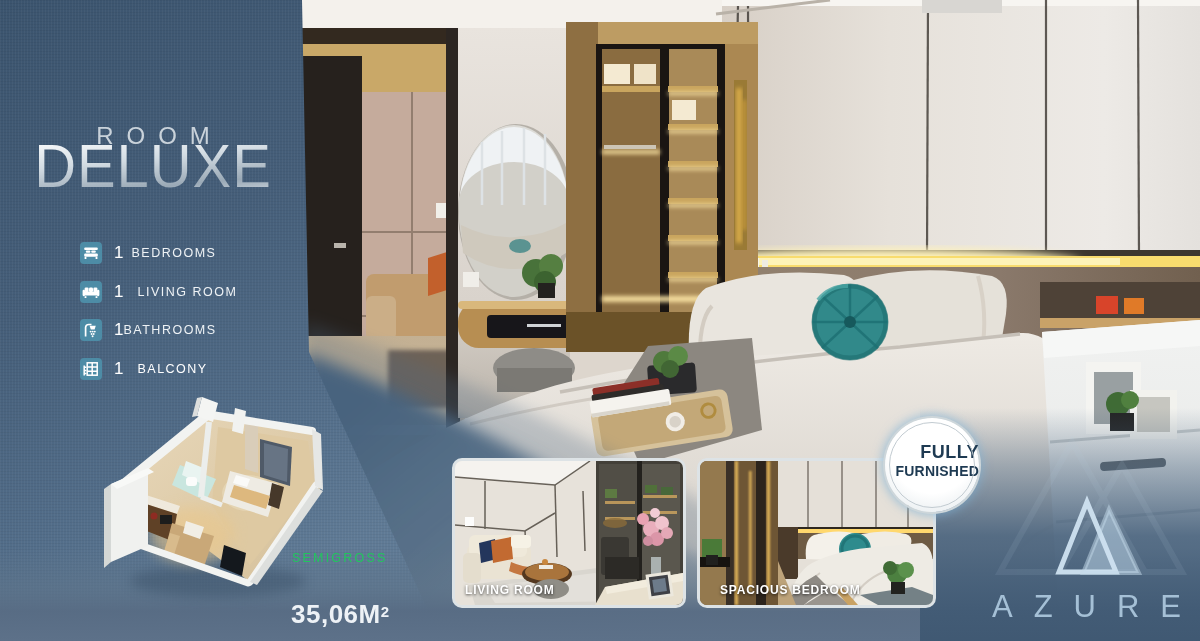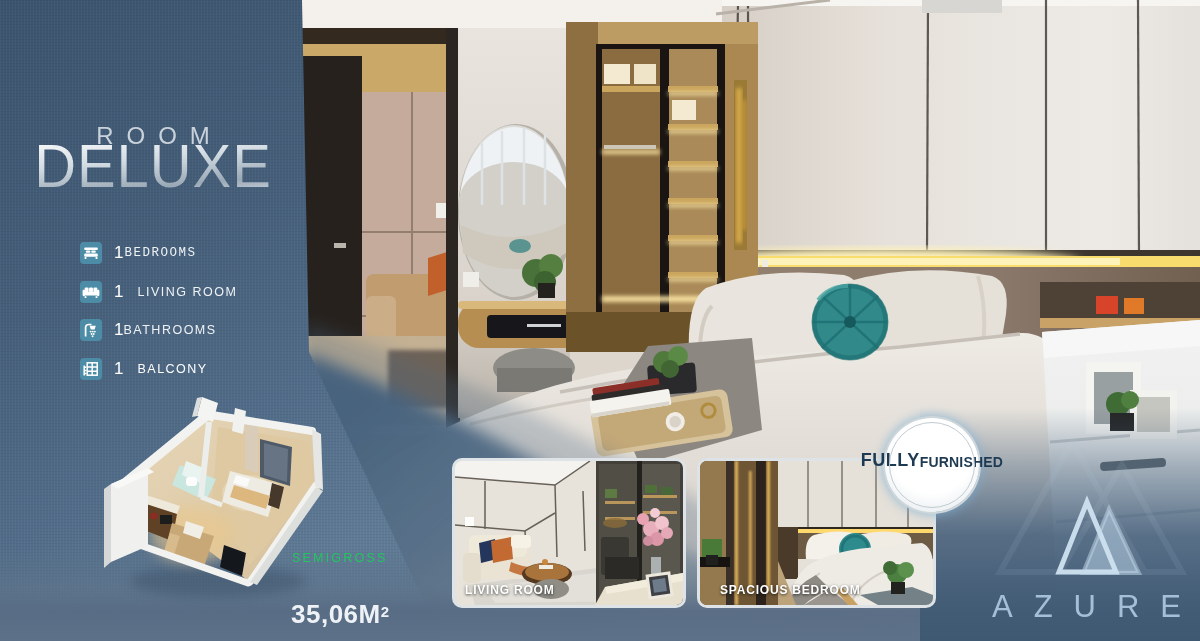--- a/index.html
+++ b/index.html
@@ -321,21 +321,21 @@
           <g fill="#fff">
             <rect x="4.2" y="5.6" width="13.6" height="2.4" rx="1"></rect>
             <rect x="5.8" y="8.6" width="4.6" height="2.2" rx="1"></rect>
             <rect x="11.2" y="8.6" width="4.6" height="2.2" rx="1"></rect>
             <rect x="4.2" y="11.4" width="13.6" height="3.4" rx="1"></rect>
             <rect x="4.6" y="15" width="1.8" height="2"></rect>
             <rect x="15.6" y="15" width="1.8" height="2"></rect>
           </g>
         </svg>
       <span style="color:#fff;font-size:17px;margin-left:12px;">1</span>
-      <span style="color:#eef2f5;font-size:12.5px;letter-spacing:1.5px;margin-left:1px;font-family:Liberation Mono, monospace;">BEDROOMS</span>
+      <span style="color:#eef2f5;font-size:12.5px;letter-spacing:1.5px;margin-left:8px;">BEDROOMS</span>
     </div>
     <div style="display:flex;align-items:center;height:22px;margin-bottom:16.5px;">
       <svg width="22" height="22" viewBox="0 0 22 22">
           <rect width="22" height="22" rx="4" fill="#4d8ca6"></rect>
           <g fill="#fff">
             <rect x="4.6" y="6.6" width="4" height="4.4" rx="1.2"></rect>
             <rect x="9" y="6.6" width="4" height="4.4" rx="1.2"></rect>
             <rect x="13.4" y="6.6" width="4" height="4.4" rx="1.2"></rect>
             <rect x="3.8" y="10.6" width="14.4" height="4" rx="1.3"></rect>
             <rect x="2.6" y="8.8" width="2.4" height="6.4" rx="1.1"></rect>
@@ -564,21 +564,21 @@
       <polygon points="160,134 212,126 233,134 233,144 178,144" fill="#5e6e75" opacity="0.85"></polygon>
       <circle cx="197" cy="113" r="10" fill="#4c8040"></circle>
       <circle cx="206" cy="109" r="8" fill="#5b914c"></circle>
       <circle cx="190" cy="107" r="7" fill="#3f6b35"></circle>
       <rect x="191" y="121" width="14" height="12" fill="#22221f"></rect>
       <polygon points="142,126 158,144 148,144 136,130" fill="#c9a263"></polygon>
     </svg>
     <div class="abs" style="left:20px;bottom:8px;color:#fff;font-size:12px;font-weight:bold;letter-spacing:0.8px;text-shadow:0 1px 3px rgba(0,0,0,0.7);">SPACIOUS BEDROOM</div>
   </div>
 
-  <div class="abs" style="left:885px;top:418px;width:94px;height:94px;border-radius:50%;background:radial-gradient(circle at 50% 35%,#ffffff 55%,#eef2f4 78%,#dfe7ea 100%);box-shadow:0 0 0 2px #cdd6da, 0 0 10px 4px rgba(125,176,214,0.6);display:flex;flex-direction:row;align-items:center;justify-content:center;padding-bottom:10px;box-sizing:border-box;">
+  <div class="abs" style="left:885px;top:418px;width:94px;height:94px;border-radius:50%;background:radial-gradient(circle at 50% 35%,#ffffff 55%,#eef2f4 78%,#dfe7ea 100%);box-shadow:0 0 0 2px #cdd6da, 0 0 10px 4px rgba(125,176,214,0.6);display:flex;flex-direction:column;align-items:flex-end;justify-content:center;padding-bottom:10px;box-sizing:border-box;">
     <div style="position:absolute;left:4px;top:4px;right:4px;bottom:4px;border-radius:50%;border:1.5px solid #c2cbd1;"></div>
     <div style="color:#1e3a52;font-weight:bold;font-size:18px;letter-spacing:0.5px;line-height:1;">FULLY</div>
     <div style="color:#1e3a52;font-weight:bold;font-size:14px;letter-spacing:0.2px;line-height:1;margin-top:3px;">FURNISHED</div>
   </div>
 
   <svg class="abs" style="left:960px;top:420px;" width="240" height="221" viewBox="0 0 240 221">
 
     <g stroke="#b9cede" stroke-width="6" fill="none" opacity="0.10">
       <path d="M112,22 L185,152 L40,152 Z"></path>
       <path d="M162,45 L222,152 L100,152 Z"></path>

